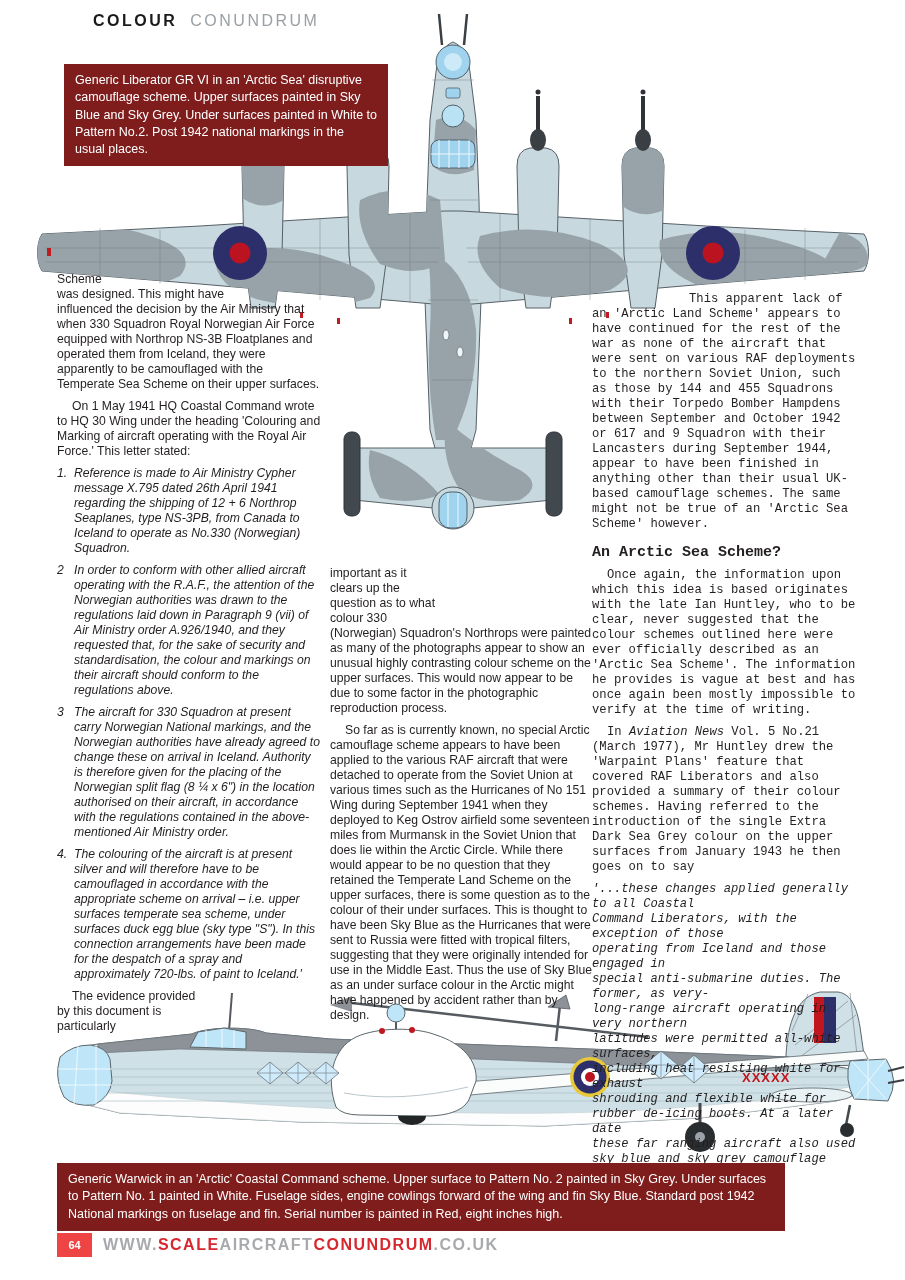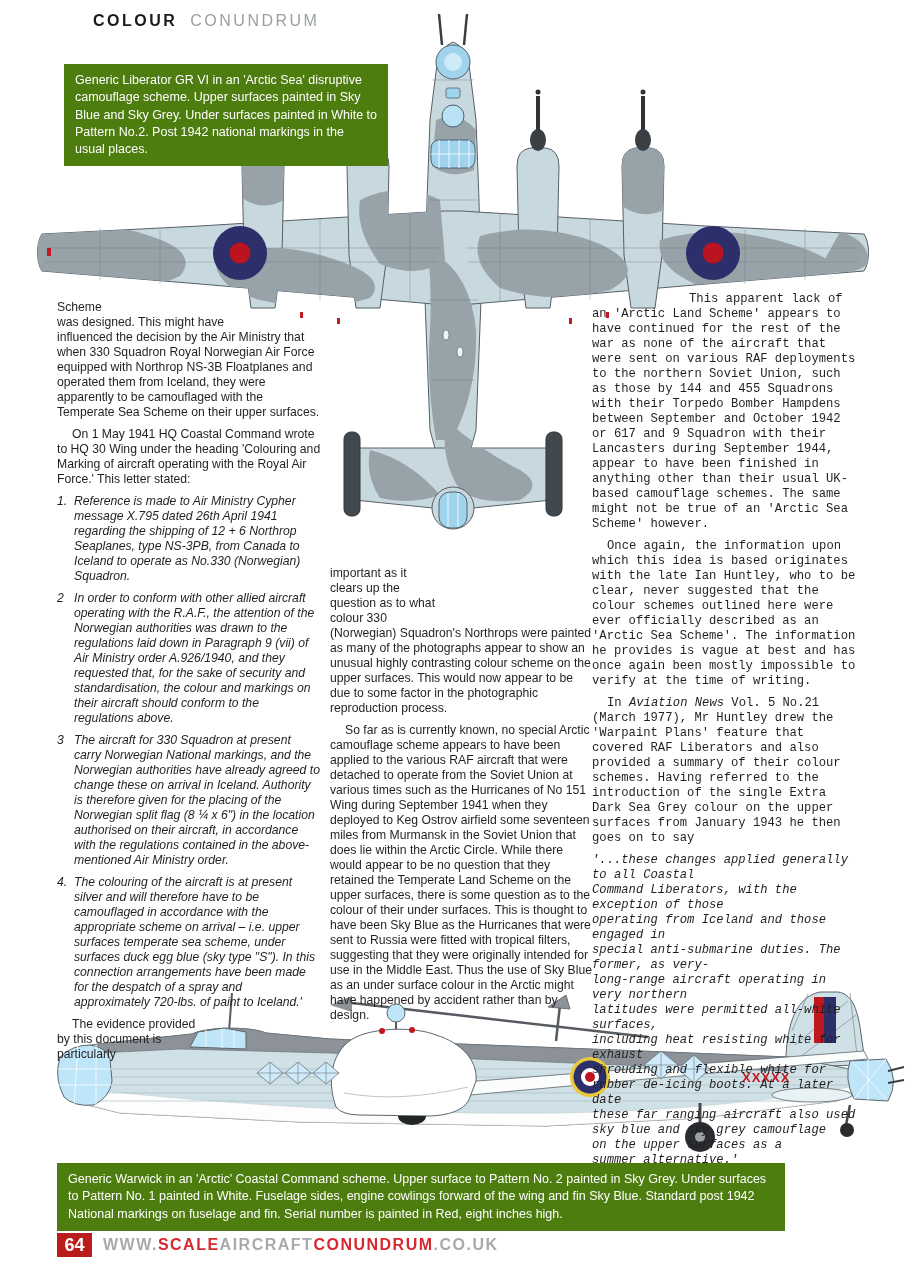--- a/index.html
+++ b/index.html
@@ -3,41 +3,41 @@
 <meta charset="utf-8">
 <style>
   html,body{margin:0;padding:0;background:#ffffff;}
   .page{position:relative;width:905px;height:1280px;background:#fff;overflow:hidden;
         font-family:"Liberation Sans",sans-serif;color:#231f20;}
   
   .header{position:absolute;left:57px;top:12px;font-size:16px;letter-spacing:2.5px;white-space:nowrap;margin-left:36px;}
   .header .bold{font-weight:bold;color:#1a1a1a;}
   .header .light{font-weight:400;color:#9aa0a4;margin-left:6px;}
   
-  .cap{position:absolute;background:#4d7c0f;color:#fff;font-size:12.5px;line-height:1.38;
+  .cap{position:absolute;background:#7f1d1d;color:#fff;font-size:12.5px;line-height:1.38;
        padding:8px 11px;box-sizing:border-box;}
   .cap-top{left:64px;top:64px;width:324px;}
   .cap-bottom{left:57px;top:1163px;width:728px;}
   
   .col{position:absolute;width:264px;font-size:12.2px;line-height:1.23;}
   .col p{margin:0 0 7px 0;}
   .pre{white-space:pre-line;}
   .ind{text-indent:15px;}
   .bigind{text-indent:97px;}
   .ital{font-style:italic;}
   .subhead{font-size:15px;font-weight:bold;margin:12px 0 6px 0;}
-  .col-left{left:57px;top:300px;}
+  .col-left{left:57px;top:272px;}
   .col-mid{left:330px;top:566px;}
   .col-right{left:592px;top:292px;font-family:Liberation Mono, monospace;}
   .li{display:flex;margin:0 0 7px 0;font-style:italic;}
   .li .mk{flex:0 0 17px;}
   .li .tx{flex:1;}
   
   .footer{position:absolute;left:57px;top:1233px;display:flex;align-items:center;gap:11px;}
-  .pagenum{background:#b91c1c;color:#fff;font-weight:bold;font-size:18px;width:35px;height:24px;
+  .pagenum{background:#ef4444;color:#fff;font-weight:bold;font-size:11px;width:35px;height:24px;
            display:flex;align-items:center;justify-content:center;}
   .siteurl{font-size:16px;font-weight:bold;letter-spacing:1.5px;color:#a7a9ac;white-space:nowrap;}
   .siteurl .red{color:#d7282f;margin-top:16px;}
   
   .illus-top{position:absolute;left:0;top:0;width:905px;height:560px;}
   .illus-bottom{position:absolute;left:0;top:985px;width:905px;height:185px;}
 </style>
 </head>
 <body>
 
@@ -271,20 +271,21 @@
     <p class="pre">important as it
 clears up the
 question as to what
 colour 330
 (Norwegian) Squadron's Northrops were painted as many of the photographs appear to show an unusual highly contrasting colour scheme on the upper surfaces. This would now appear to be due to some factor in the photographic reproduction process.</p>
     <p class="ind">So far as is currently known, no special Arctic camouflage scheme appears to have been applied to the various RAF aircraft that were detached to operate from the Soviet Union at various times such as the Hurricanes of No 151 Wing during September 1941 when they deployed to Keg Ostrov airfield some seventeen miles from Murmansk in the Soviet Union that does lie within the Arctic Circle. While there would appear to be no question that they retained the Temperate Land Scheme on the upper surfaces, there is some question as to the colour of their under surfaces. This is thought to have been Sky Blue as the Hurricanes that were sent to Russia were fitted with tropical filters, suggesting that they were originally intended for use in the Middle East. Thus the use of Sky Blue as an under surface colour in the Arctic might have happened by accident rather than by design.</p>
   </div>
 
   <div class="col col-right">
     <p class="bigind">This apparent lack of an 'Arctic Land Scheme' appears to have continued for the rest of the war as none of the aircraft that were sent on various RAF deployments to the northern Soviet Union, such as those by 144 and 455 Squadrons with their Torpedo Bomber Hampdens between September and October 1942 or 617 and 9 Squadron with their Lancasters during September 1944, appear to have been finished in anything other than their usual UK-based camouflage schemes. The same might not be true of an 'Arctic Sea Scheme' however.</p>
+    <h3 class="subhead">An Arctic Sea Scheme?</h3>
     <p class="ind">Once again, the information upon which this idea is based originates with the late Ian Huntley, who to be clear, never suggested that the colour schemes outlined here were ever officially described as an 'Arctic Sea Scheme'. The information he provides is vague at best and has once again been mostly impossible to verify at the time of writing.</p>
     <p class="ind"><span>In </span><em>Aviation News</em><span> Vol. 5 No.21 (March 1977), Mr Huntley drew the 'Warpaint Plans' feature that covered RAF Liberators and also provided a summary of their colour schemes. Having referred to the introduction of the single Extra Dark Sea Grey colour on the upper surfaces from January 1943 he then goes on to say</span></p>
     <p class="pre ital">'...these changes applied generally to all Coastal
 Command Liberators, with the exception of those
 operating from Iceland and those engaged in
 special anti-submarine duties. The former, as very-
 long-range aircraft operating in very northern
 latitudes were permitted all-white surfaces,
 including heat resisting white for exhaust
 shrouding and flexible white for

